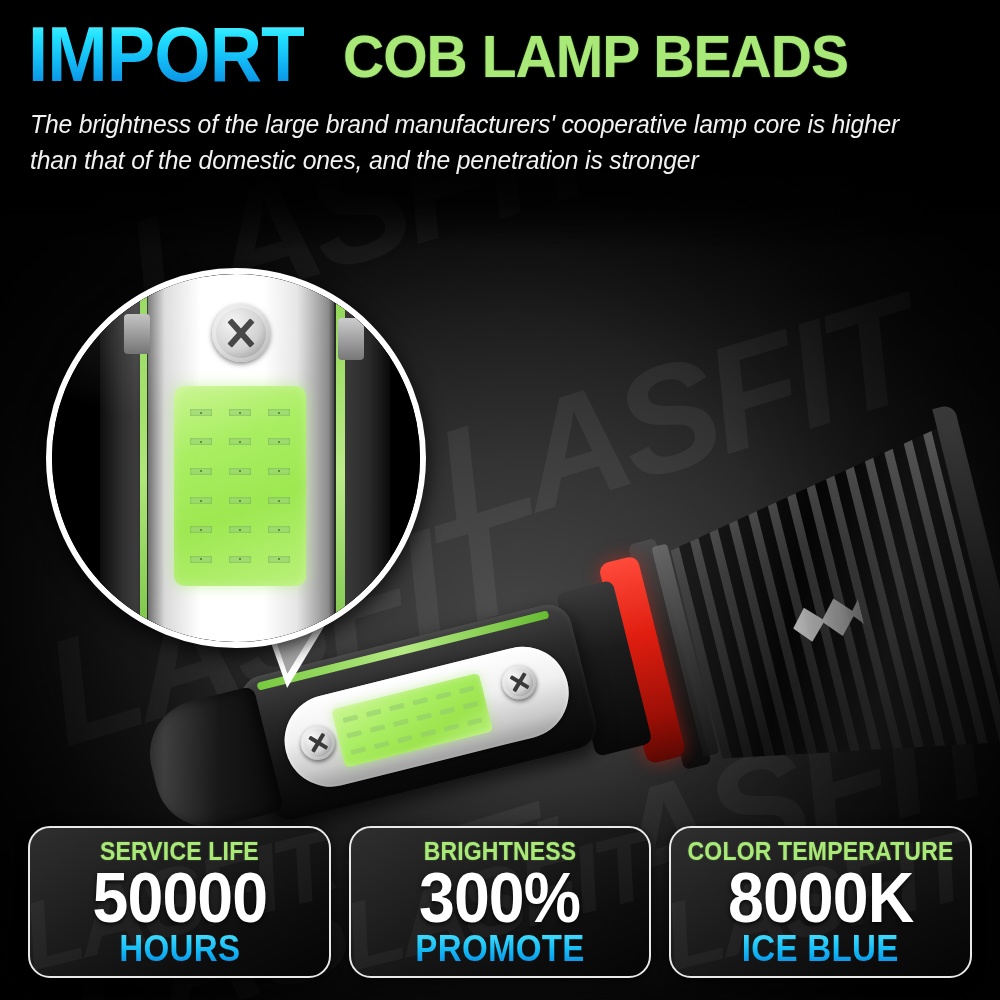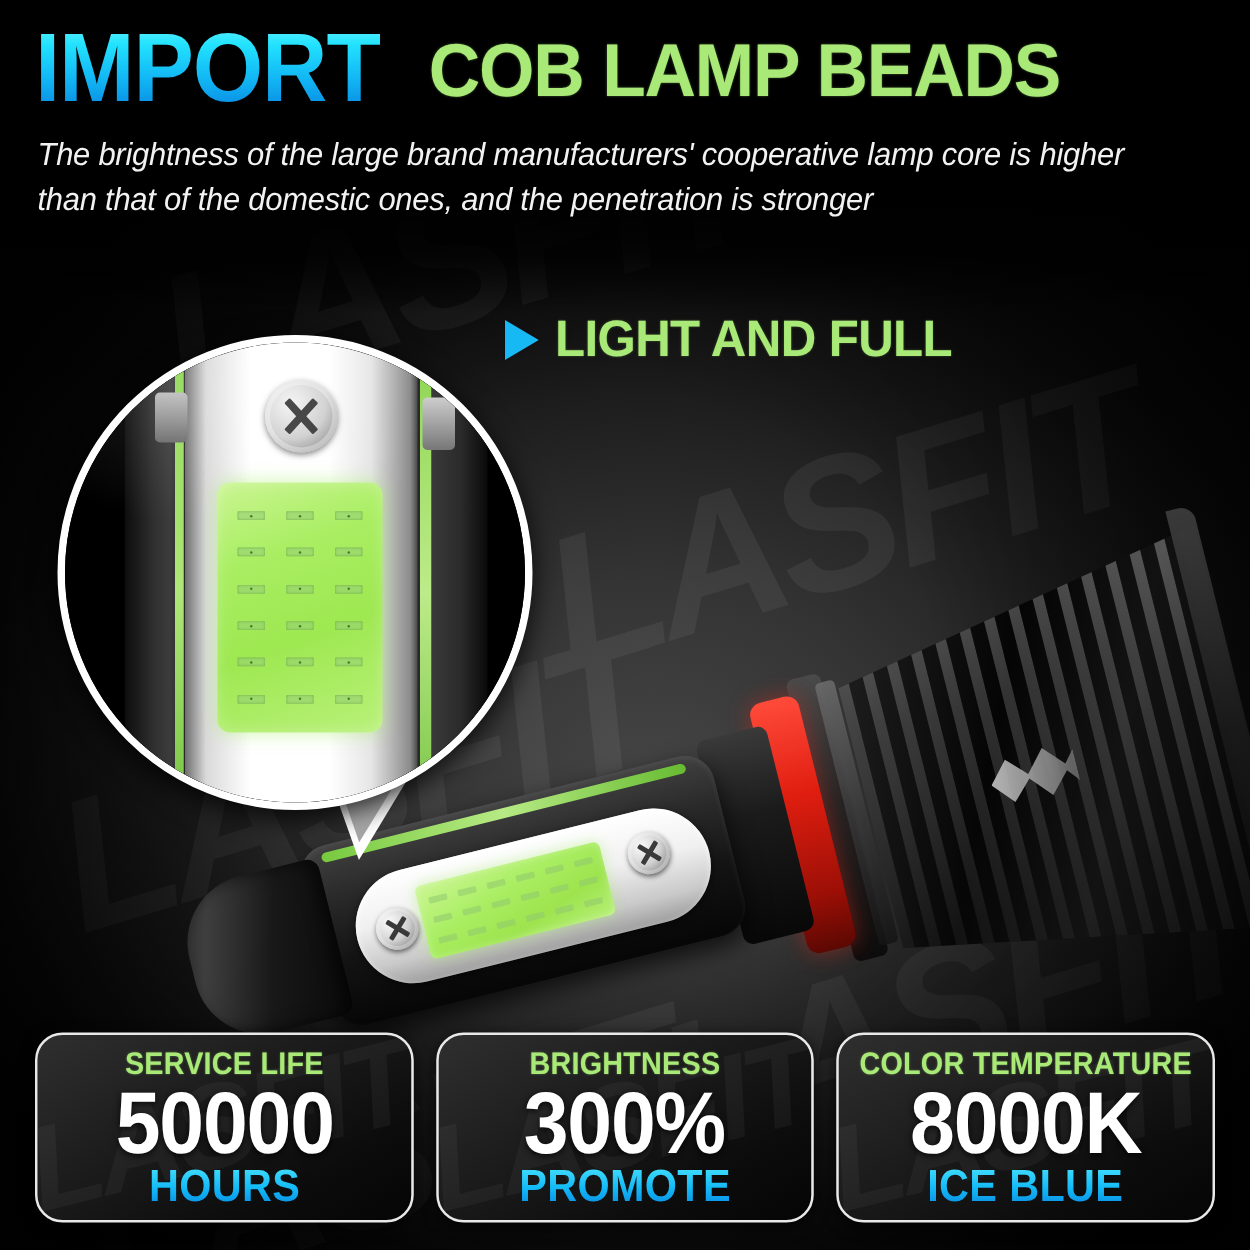--- a/index.html
+++ b/index.html
@@ -512,24 +512,20 @@
 
   <div class="header">
     <div class="title-row">
       <span class="t-import">IMPORT</span>
       <span class="t-cob">COB LAMP BEADS</span>
     </div>
     <div class="subtitle">The brightness of the large brand manufacturers' cooperative lamp core is higher than that of the domestic ones, and the penetration is stronger</div>
   </div>
 
   <div class="bullets">
-    <div class="bullet">
-      <span class="tri"></span>
-      <span class="bullet-label">LIGHT AND FULL</span>
-    </div>
   </div>
 
   <div class="cards">
     <div class="card">
       <div class="card-wm">LASFIT</div>
       <div class="card-label">SERVICE LIFE</div>
       <div class="card-value">50000</div>
       <div class="card-unit">HOURS</div>
     </div>
     <div class="card">

